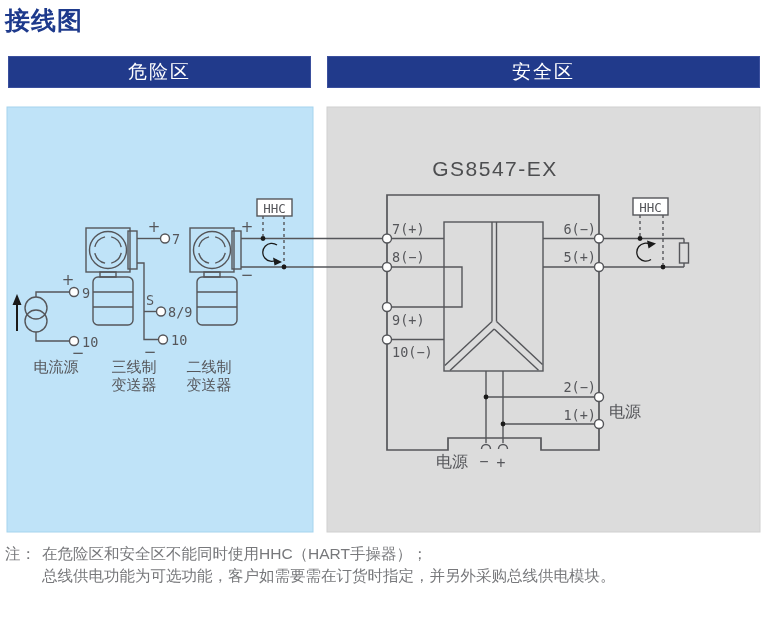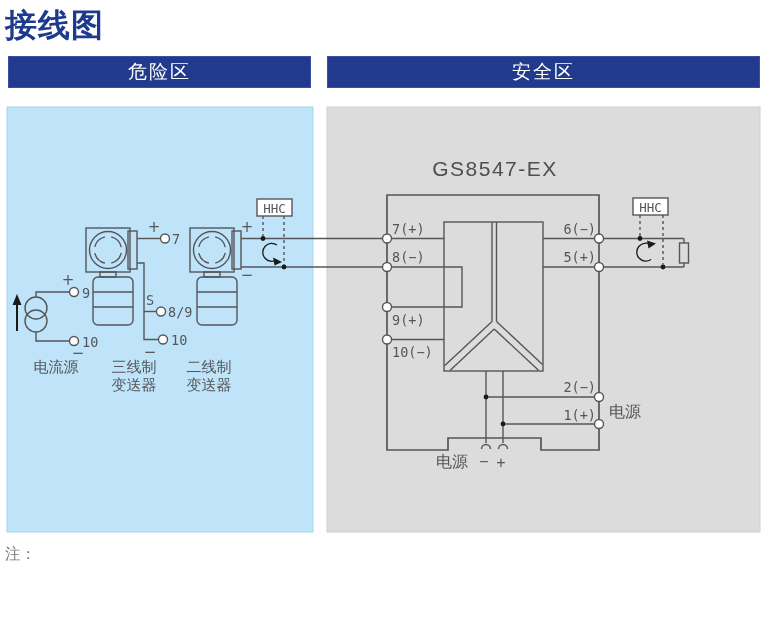--- a/index.html
+++ b/index.html
@@ -1,18 +1,18 @@
 <!DOCTYPE html>
 <html><head>
 <meta charset="utf-8">
 <style>
   html,body{margin:0;padding:0;background:#fff;}
   .stage{position:relative;width:766px;height:622px;background:#fff;overflow:hidden;
          font-family:"Liberation Sans",sans-serif;}
-  .page-title{position:absolute;left:5px;top:4px;font-size:32px;font-weight:bold;
+  .page-title{position:absolute;left:5px;top:4px;font-size:25px;font-weight:bold;
               color:#1e3a8c;letter-spacing:1px;}
   .zone-bar{position:absolute;top:56px;height:32px;background:#213a8b;color:#fff;
             display:flex;align-items:center;justify-content:center;font-size:19px;
             letter-spacing:2px;box-sizing:border-box;border:1px solid #3a4f9d;}
   .bar-hazard{left:8px;width:303px;}
   .bar-safe{left:327px;width:433px;}
   .diagram-svg{position:absolute;left:0;top:0;}
   .notes{position:absolute;left:5px;top:543px;width:758px;display:flex;
          color:#77787b;font-size:15.5px;line-height:22px;}
   .notes .prefix{white-space:nowrap;margin-right:6px;}
@@ -178,16 +178,18 @@
       <circle cx="640" cy="238.5" r="2.4" fill="#1a1a1a" stroke="none"></circle>
       <circle cx="663" cy="267" r="2.4" fill="#1a1a1a" stroke="none"></circle>
       <path d="M 651,259.5 A 9,9 0 1 1 650.5,244.5" stroke="#1a1a1a" stroke-width="1.3"></path>
       <polygon points="656,243.5 647,240.5 648.5,248.5" fill="#1a1a1a" stroke="none"></polygon>
     </g>
   </svg>
 
   <div class="notes">
     <span class="prefix">注：</span>
     <div>
+      <p>在危险区和安全区不能同时使用HHC（HART手操器）；</p>
+      <p>总线供电功能为可选功能，客户如需要需在订货时指定，并另外采购总线供电模块。</p>
     </div>
   </div>
 
 </div>
 
 </body></html>

